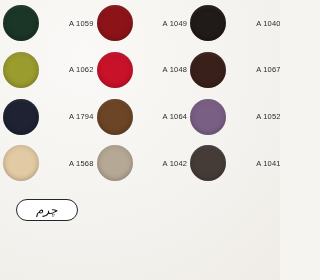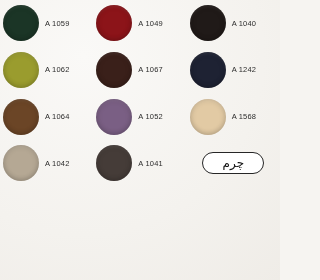--- a/index.html
+++ b/index.html
@@ -31,20 +31,21 @@
     grid-template-rows: repeat(6, 1fr);
   }
 
   .swatch-cell {
     position: relative;
     display: flex;
     align-items: center;
     justify-content: flex-start;
     padding-left: 3px;
     box-sizing: border-box;
+    gap: 24px;
   }
 
   .swatch-dot {
     width: 36px;
     height: 36px;
     border-radius: 50%;
     flex: 0 0 auto;
     background-color: #ccc;
     box-shadow: inset 0 0 6px rgba(0,0,0,0.16),
                 inset 0 -2px 4px rgba(0,0,0,0.10),
@@ -77,20 +78,21 @@
     padding: 0 12px;
     box-sizing: border-box;
     border: 1.4px solid #262626;
     border-radius: 11px;
     background: #ffffff;
     color: #151515;
     font-size: 12px;
     line-height: 1;
     direction: rtl;
     font-family: "DejaVu Sans", sans-serif;
+    font-style: italic;
   }
 </style>
 </head>
 <body>
 
 <div class="palette-sheet">
   <div class="swatch-grid">
 
     <div class="swatch-cell">
       <div class="swatch-dot" style="background-color: rgb(27, 53, 38);"></div>
@@ -103,27 +105,31 @@
     <div class="swatch-cell">
       <div class="swatch-dot" style="background-color: rgb(32, 26, 24);"></div>
       <span class="swatch-code">A 1040</span>
     </div>
 
     <div class="swatch-cell">
       <div class="swatch-dot" style="background-color: rgb(154, 156, 46);"></div>
       <span class="swatch-code">A 1062</span>
     </div>
     <div class="swatch-cell">
+      <div class="swatch-dot" style="background-color: rgb(200, 18, 42);"></div>
+      <span class="swatch-code">A 1048</span>
+    </div>
+    <div class="swatch-cell">
       <div class="swatch-dot" style="background-color: rgb(58, 32, 26);"></div>
       <span class="swatch-code">A 1067</span>
     </div>
 
     <div class="swatch-cell">
       <div class="swatch-dot" style="background-color: rgb(30, 34, 51);"></div>
-      <span class="swatch-code">A 1242</span>
+      <span class="swatch-code">A 1794</span>
     </div>
     <div class="swatch-cell">
       <div class="swatch-dot" style="background-color: rgb(107, 69, 38);"></div>
       <span class="swatch-code">A 1064</span>
     </div>
 
 
     <div class="swatch-cell">
       <div class="swatch-dot" style="background-color: rgb(122, 95, 132);"></div>
       <span class="swatch-code">A 1052</span>

